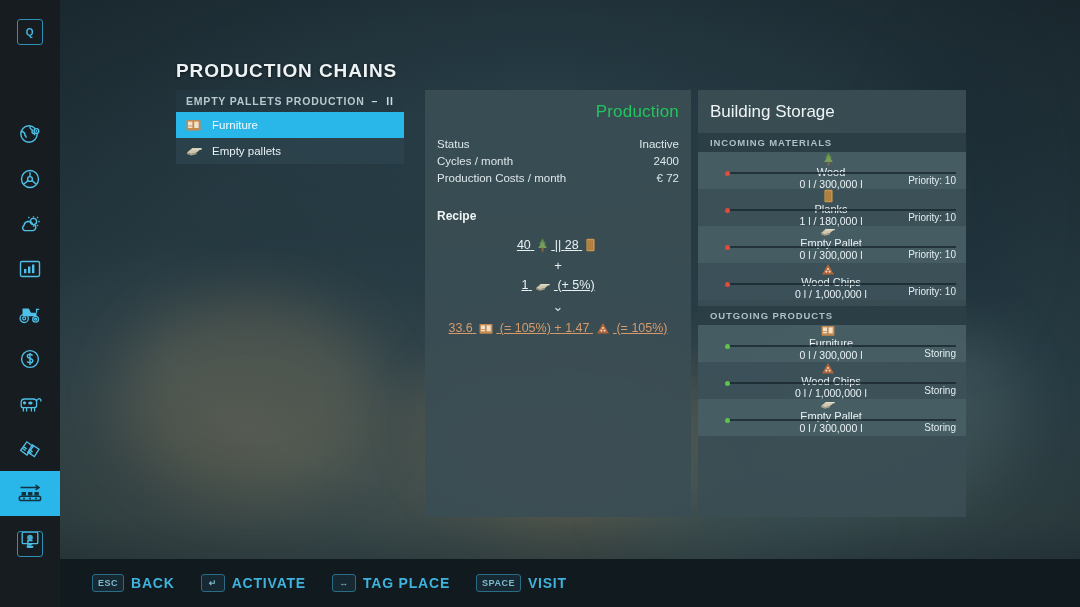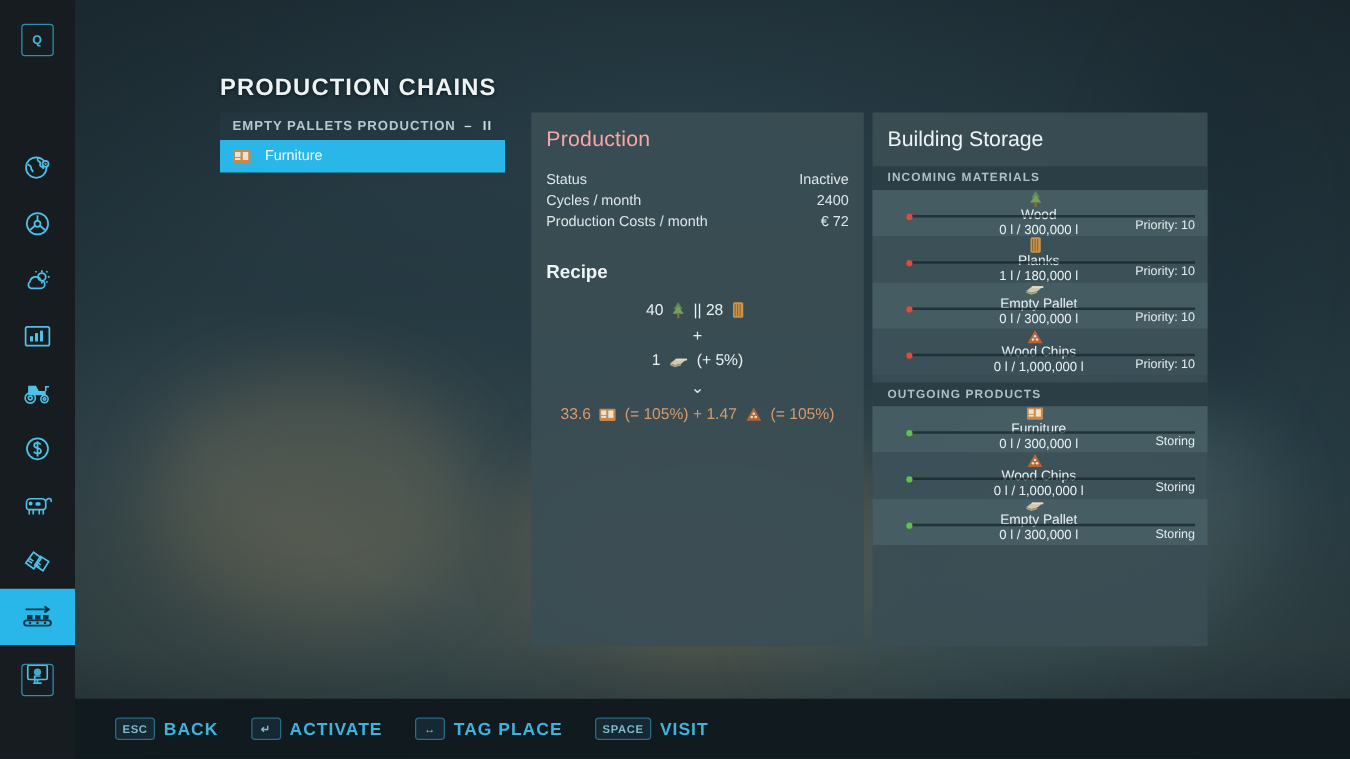--- a/index.html
+++ b/index.html
@@ -120,45 +120,46 @@
 
   
   .panel {
     position: absolute;
     background: rgba(58,77,84,0.93);
     z-index: 3;
   }
   .prod-panel { left: 425px; top: 90px; width: 266px; height: 427px; }
   .panel-title {
     font-size: 17px;
-    color: #fca5a5;
+    color: #22c55e;
     padding: 12px 12px 0 12px;
     letter-spacing: 0.2px;
+    text-align: right;
   }
   .stat-list { padding: 14px 12px 0 12px; }
   .stat-row {
     display: flex; justify-content: space-between;
     font-size: 11.5px;
     color: #dde7ea;
     height: 17px;
     line-height: 17px;
   }
   .recipe-label {
     padding: 22px 12px 0 12px;
-    font-size: 15px;
+    font-size: 12px;
     font-weight: bold;
     color: #eef4f6;
   }
   .recipe-body {
     padding-top: 12px;
     text-align: center;
     color: #e9f1f3;
     font-size: 12.5px;
   }
-  .rec-line { height: 21px; line-height: 21px; white-space: nowrap; }
+  .rec-line { height: 21px; line-height: 21px; white-space: nowrap; text-decoration: underline; }
   .rec-line .ico { display: inline-block; vertical-align: -3px; margin: 0 3px; }
   .rec-plus { font-size: 13px; height: 19px; line-height: 19px; }
   .rec-arrow { height: 22px; line-height: 22px; color: #dbe6e9; font-size: 13px; }
   .rec-out { color: #d79a6b; font-size: 12.5px; }
   .rec-out .pct { color: #d79a6b; }
 
   
   .stor-panel { left: 698px; top: 90px; width: 268px; height: 427px; }
   .stor-title {
     font-size: 17px;
@@ -386,20 +387,30 @@
       <svg width="15" height="13" viewBox="0 0 15 13">
         <rect x="0.5" y="1" width="14" height="10.6" rx="1" fill="#c78a4e"></rect>
         <rect x="2" y="2.6" width="4.4" height="4" fill="#f1e2cd"></rect>
         <rect x="8.2" y="2.6" width="4.4" height="6.4" fill="#f1e2cd"></rect>
         <rect x="2" y="7.4" width="4.4" height="1.6" fill="#f1e2cd"></rect>
       </svg>
     </span>
     <span>Furniture</span>
   </div>
 
+  <div class="chain-row">
+    <span class="ico">
+      <svg width="17" height="12" viewBox="0 0 17 12">
+        <path d="M1 7.5 6 3.2h9.8L10.6 7.6 5.3 9z" fill="#cfc7ae"></path>
+        <path d="M1 7.5 5.3 9l5.3-1.4-.2 1.6L5.2 10.6.9 9z" fill="#a79f86"></path>
+        <path d="M6 3.2h9.8l-.1 1.5-9.7.1z" fill="#e3dcc6"></path>
+      </svg>
+    </span>
+    <span>Empty pallets</span>
+  </div>
 </div>
 
 <div class="panel prod-panel">
   <div class="panel-title">Production</div>
 
   <div class="stat-list">
     <div class="stat-row">
       <span>Status</span>
       <span>Inactive</span>
     </div>

